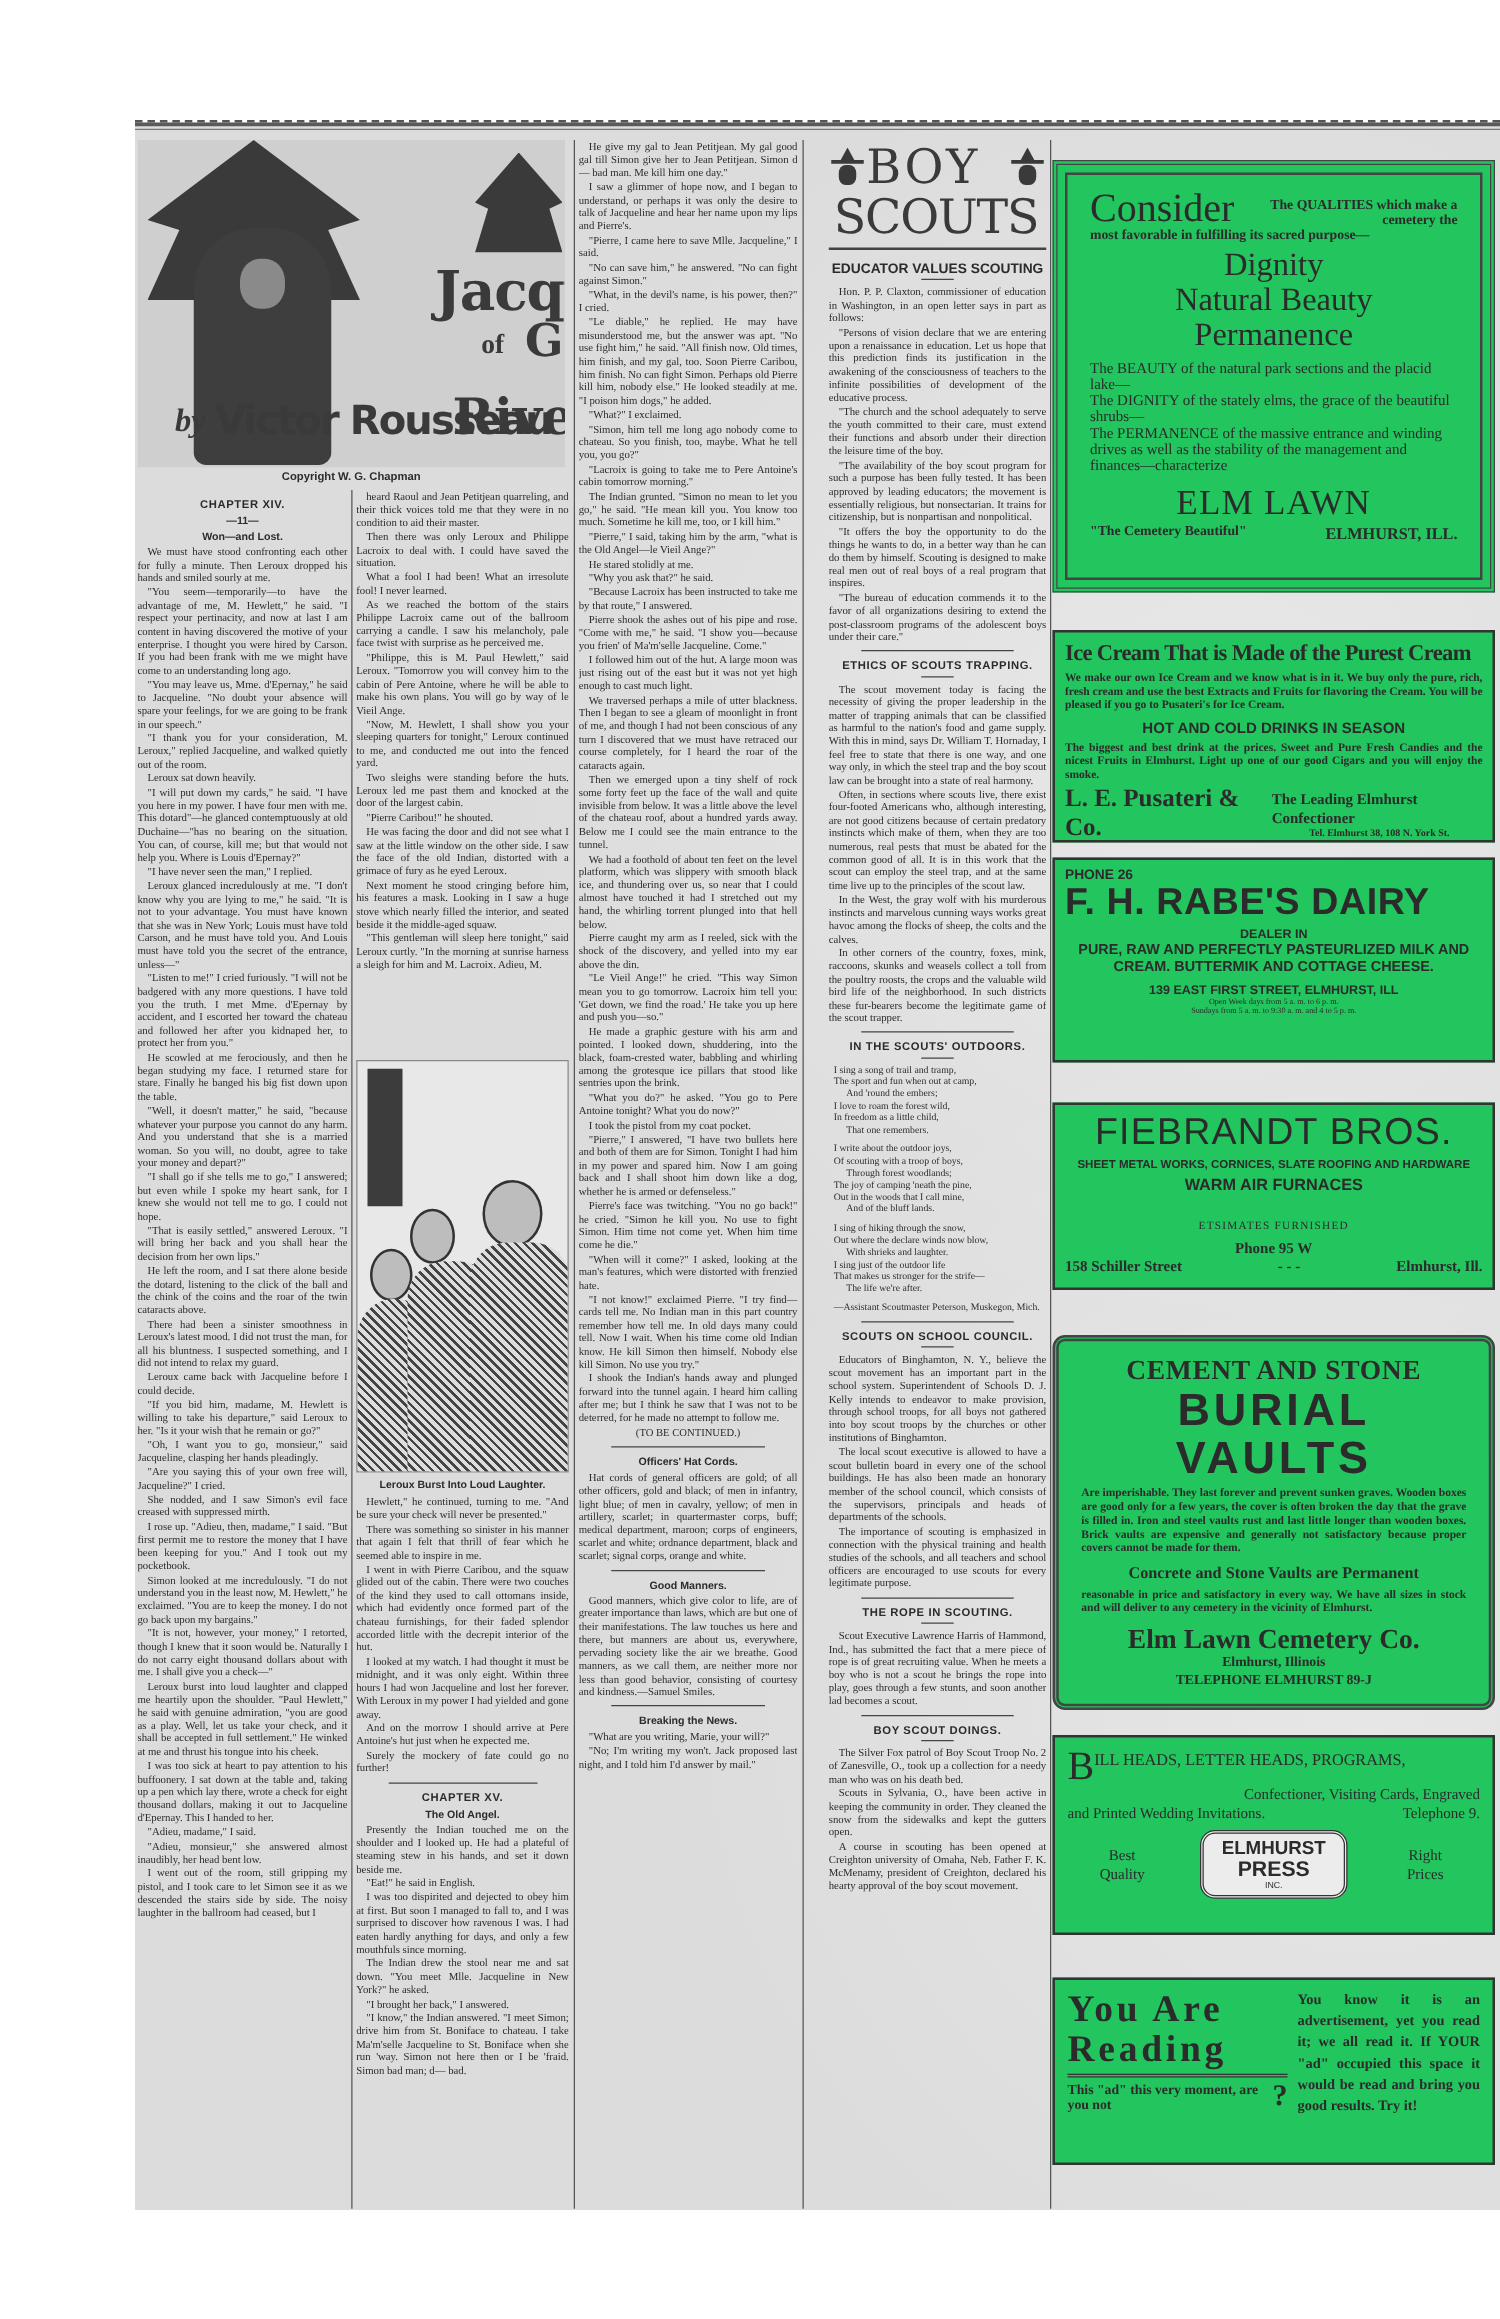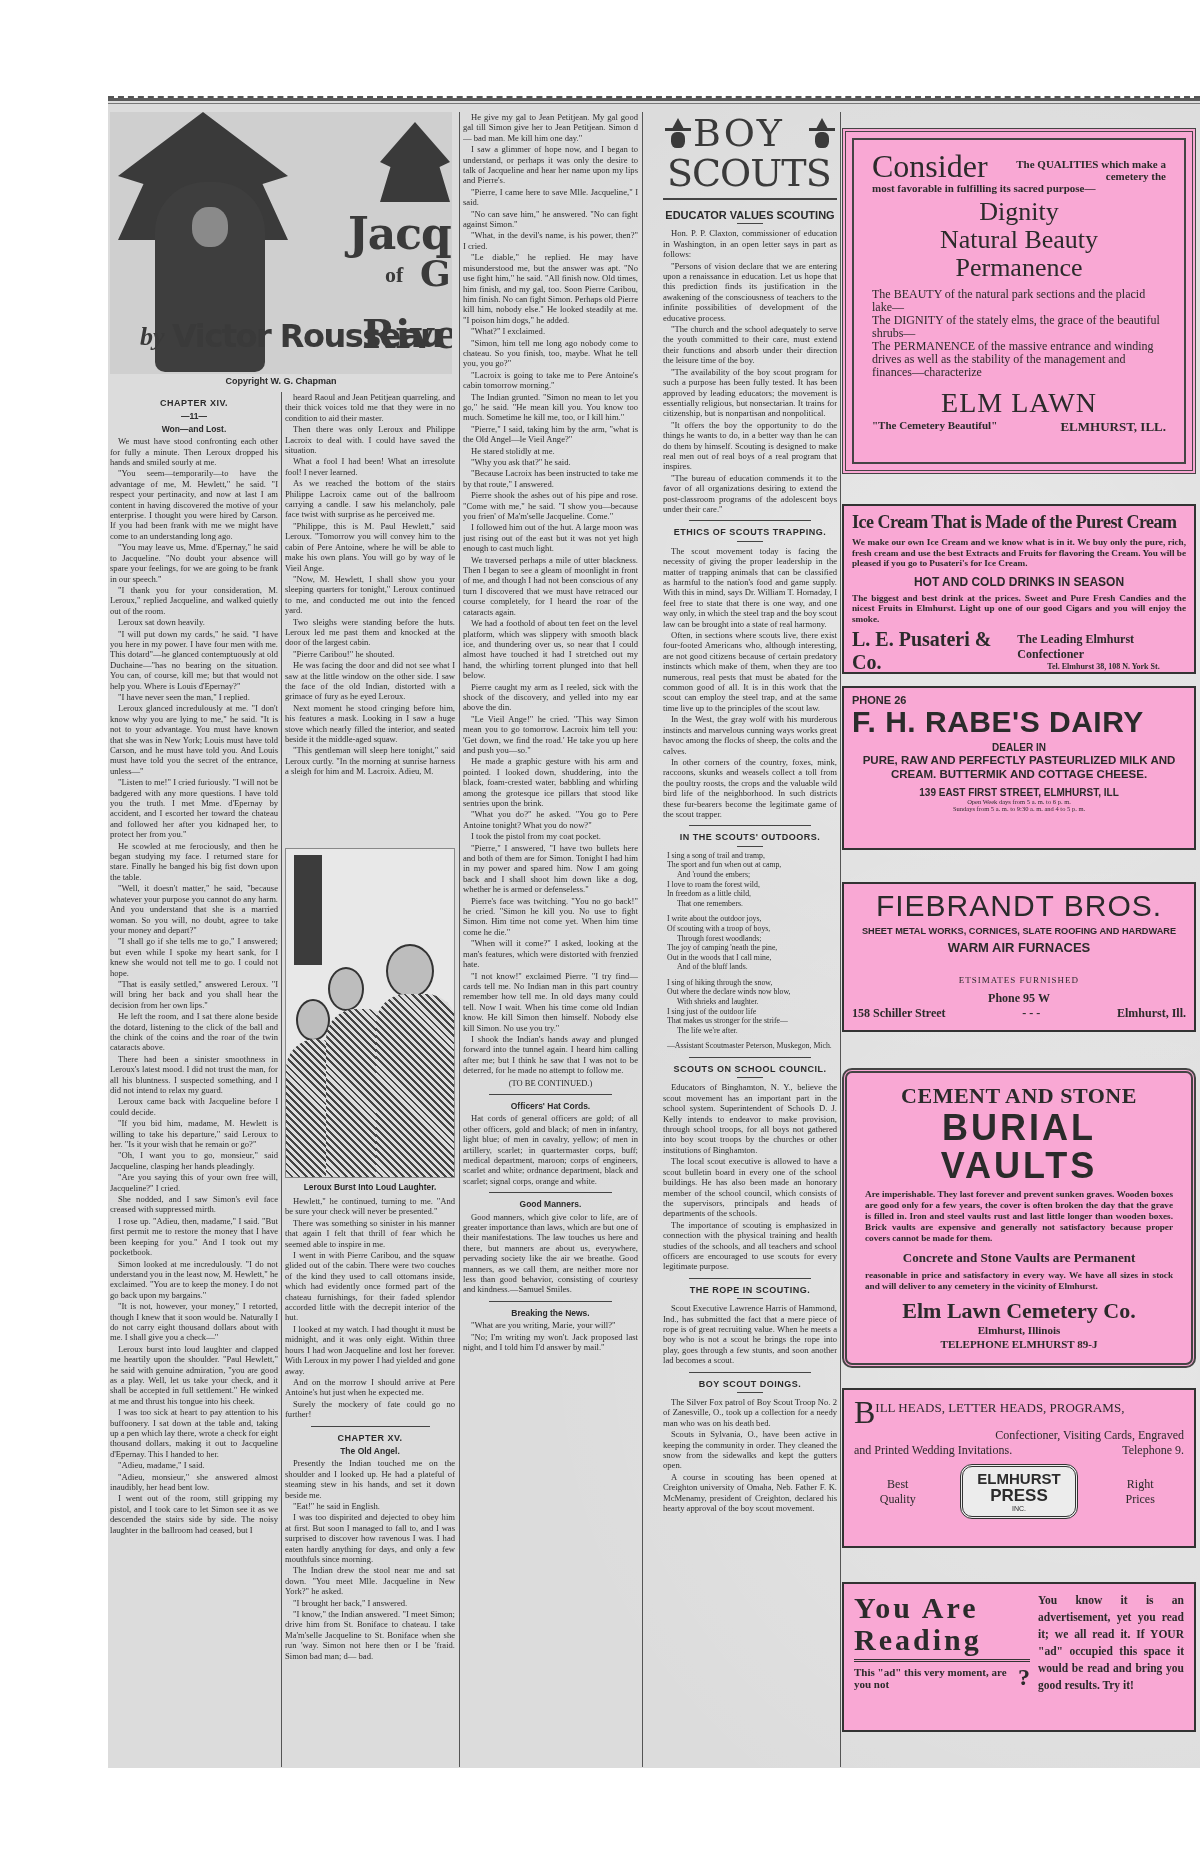--- a/index.html
+++ b/index.html
@@ -51,21 +51,21 @@
   
   .bs-header { position: absolute; left: 663px; top: 112px; width: 174px; height: 88px; border-bottom: 2px solid #444; }
   .bs-boy { position: absolute; left: 30px; top: 0; font-family: "DejaVu Serif", serif; font-size: 38px; line-height: 42px; color: #3a3a3a; letter-spacing: 2px; }
   .bs-scouts { position: absolute; left: 4px; top: 40px; font-family: "DejaVu Serif", serif; font-size: 38px; line-height: 42px; color: #3a3a3a; letter-spacing: -1px; }
   .bs-hat { position: absolute; top: 6px; width: 26px; height: 30px; }
   .bs-hat .brim { position: absolute; left: 0; top: 10px; width: 26px; height: 3px; background: #3a3a3a; }
   .bs-hat .crown { position: absolute; left: 7px; top: 0; width: 12px; height: 11px; background: #3a3a3a; clip-path: polygon(50% 0, 100% 100%, 0 100%); }
   .bs-hat .face { position: absolute; left: 6px; top: 14px; width: 14px; height: 16px; background: #3a3a3a; border-radius: 40%; }
 
   
-  .ad { position: absolute; left: 842px; width: 354px; background: #f9a8d4; }
+  .ad { position: absolute; left: 842px; width: 354px; background: #22c55e; }
   .ad-border { border: 2px solid #333; }
   .sans { font-family: "Liberation Sans", "DejaVu Sans", sans-serif; }
   .serif { font-family: "Liberation Serif", "DejaVu Serif", serif; }
   .c { text-align: center; }
 </style>
 </head>
 <body>
 
 <div class="page"></div>
 <div class="masthead-strip"></div>
@@ -182,20 +182,21 @@
       <p>"Simon, him tell me long ago nobody come to chateau. So you finish, too, maybe. What he tell you, you go?"</p>
       <p>"Lacroix is going to take me to Pere Antoine's cabin tomorrow morning."</p>
       <p>The Indian grunted. "Simon no mean to let you go," he said. "He mean kill you. You know too much. Sometime he kill me, too, or I kill him."</p>
       <p>"Pierre," I said, taking him by the arm, "what is the Old Angel—le Vieil Ange?"</p>
       <p>He stared stolidly at me.</p>
       <p>"Why you ask that?" he said.</p>
       <p>"Because Lacroix has been instructed to take me by that route," I answered.</p>
       <p>Pierre shook the ashes out of his pipe and rose. "Come with me," he said. "I show you—because you frien' of Ma'm'selle Jacqueline. Come."</p>
       <p>I followed him out of the hut. A large moon was just rising out of the east but it was not yet high enough to cast much light.</p>
       <p>We traversed perhaps a mile of utter blackness. Then I began to see a gleam of moonlight in front of me, and though I had not been conscious of any turn I discovered that we must have retraced our course completely, for I heard the roar of the cataracts again.</p>
+      <p>Then we emerged upon a tiny shelf of rock some forty feet up the face of the wall and quite invisible from below. It was a little above the level of the chateau roof, about a hundred yards away. Below me I could see the main entrance to the tunnel.</p>
       <p>We had a foothold of about ten feet on the level platform, which was slippery with smooth black ice, and thundering over us, so near that I could almost have touched it had I stretched out my hand, the whirling torrent plunged into that hell below.</p>
       <p>Pierre caught my arm as I reeled, sick with the shock of the discovery, and yelled into my ear above the din.</p>
       <p>"Le Vieil Ange!" he cried. "This way Simon mean you to go tomorrow. Lacroix him tell you: 'Get down, we find the road.' He take you up here and push you—so."</p>
       <p>He made a graphic gesture with his arm and pointed. I looked down, shuddering, into the black, foam-crested water, babbling and whirling among the grotesque ice pillars that stood like sentries upon the brink.</p>
       <p>"What you do?" he asked. "You go to Pere Antoine tonight? What you do now?"</p>
       <p>I took the pistol from my coat pocket.</p>
       <p>"Pierre," I answered, "I have two bullets here and both of them are for Simon. Tonight I had him in my power and spared him. Now I am going back and I shall shoot him down like a dog, whether he is armed or defenseless."</p>
       <p>Pierre's face was twitching. "You no go back!" he cried. "Simon he kill you. No use to fight Simon. Him time not come yet. When him time come he die."</p>
       <p>"When will it come?" I asked, looking at the man's features, which were distorted with frenzied hate.</p>
       <p>"I not know!" exclaimed Pierre. "I try find—cards tell me. No Indian man in this part country remember how tell me. In old days many could tell. Now I wait. When his time come old Indian know. He kill Simon then himself. Nobody else kill Simon. No use you try."</p>

